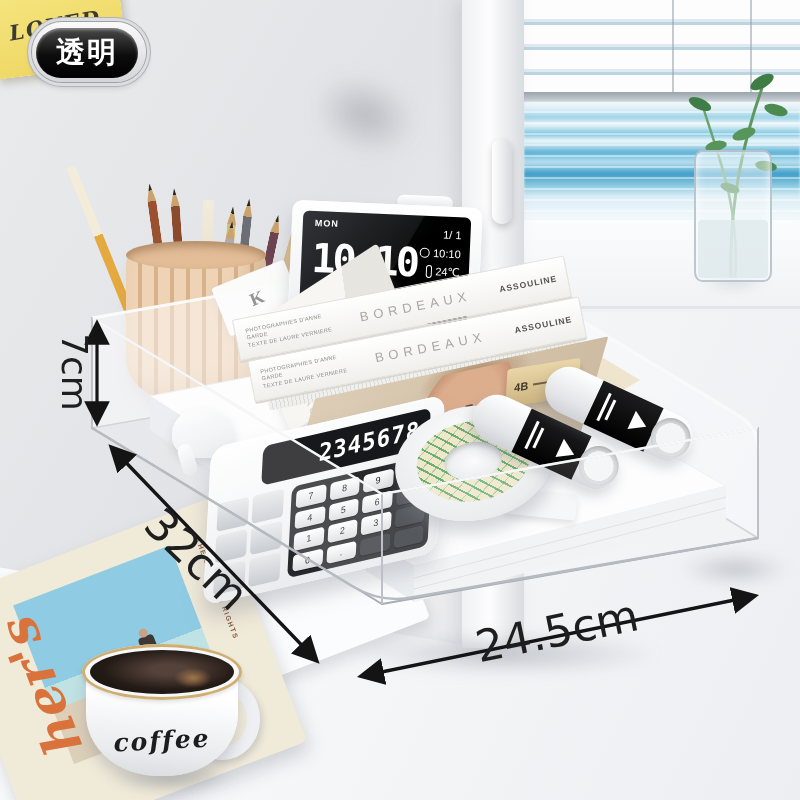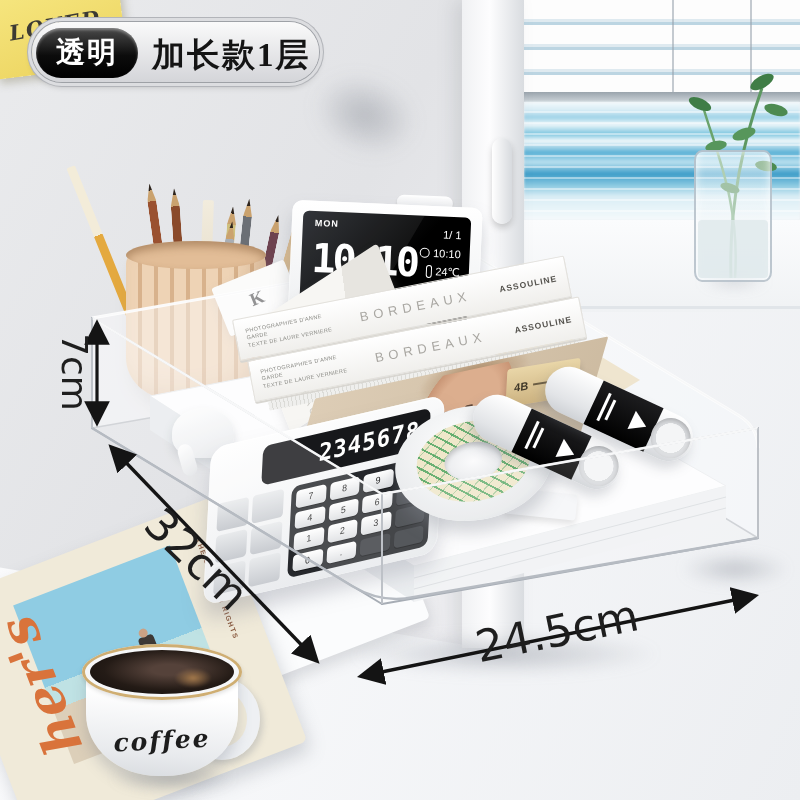--- a/index.html
+++ b/index.html
@@ -460,16 +460,15 @@
     <text class="dim-label" transform="translate(560,646) rotate(-11.5)" font-size="44" text-anchor="middle">24.5cm</text>
   </svg>
 
   <div class="abs note">
     <div class="note-text">LOVED.</div>
   </div>
   <div class="abs badge">
     <div class="badge-dark">
       <span>透明</span>
     </div>
-    <div class="badge-label">加长款1层</div>
   </div>
 
 </div>
 
 </body></html>

